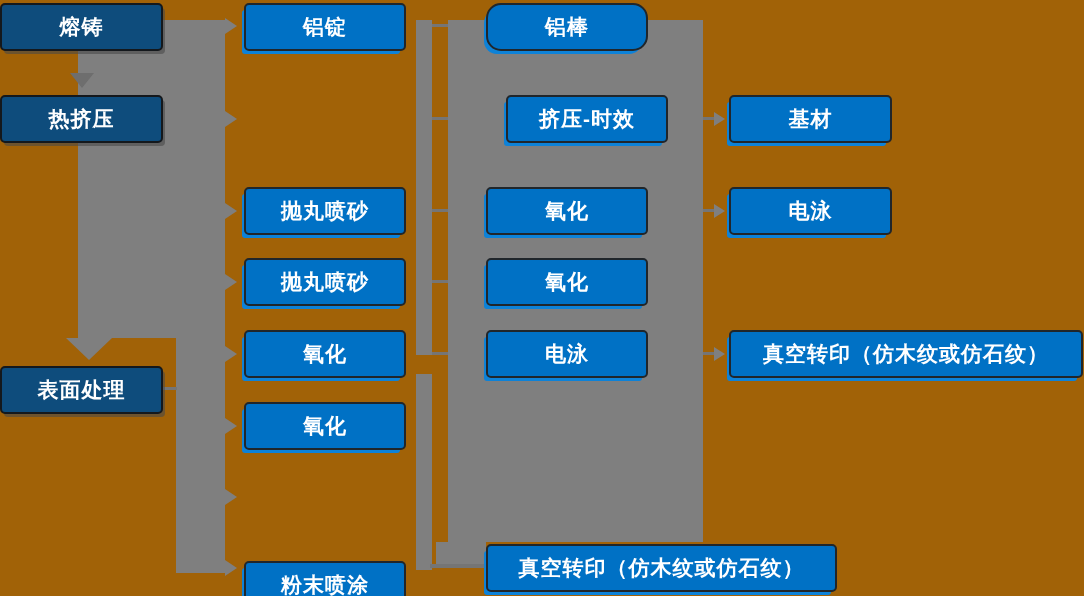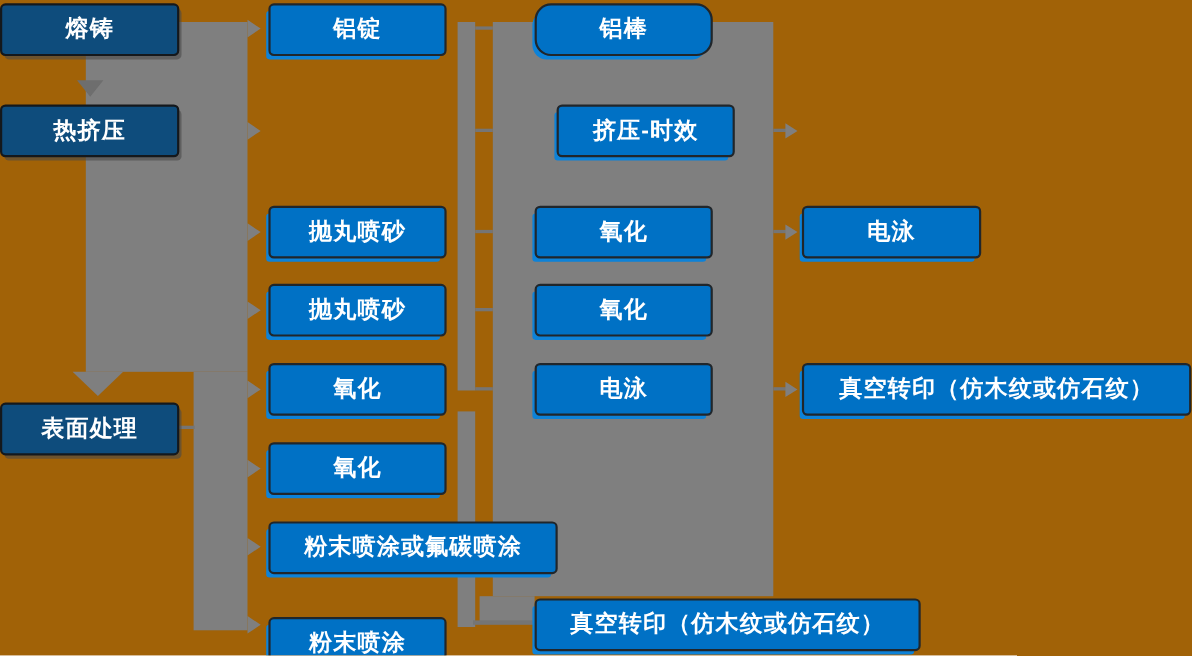--- a/index.html
+++ b/index.html
@@ -103,26 +103,26 @@
 
   <div class="box dark" style="left:0px;top:3px;width:159px;">熔铸</div>
   <div class="box dark" style="left:0px;top:95px;width:159px;">热挤压</div>
   <div class="box dark" style="left:0px;top:366px;width:159px;">表面处理</div>
 
   <div class="box light" style="left:244px;top:3px;width:158px;">铝锭</div>
   <div class="box light" style="left:244px;top:187px;width:158px;">抛丸喷砂</div>
   <div class="box light" style="left:244px;top:258px;width:158px;">抛丸喷砂</div>
   <div class="box light" style="left:244px;top:330px;width:158px;">氧化</div>
   <div class="box light" style="left:244px;top:402px;width:158px;">氧化</div>
-  <div class="box light" style="left:244px;top:474px;width:259px;">粉末喷涂或氟碳喷涂</div>
   <div class="box light" style="left:244px;top:561px;width:158px;">粉末喷涂</div>
 
   <div class="box light" style="left:486px;top:3px;width:158px;border-radius:15px;">铝棒</div>
   <div class="box light" style="left:486px;top:95px;width:158px;margin-left:20px;">挤压-时效</div>
   <div class="box light" style="left:486px;top:187px;width:158px;">氧化</div>
   <div class="box light" style="left:486px;top:258px;width:158px;">氧化</div>
   <div class="box light" style="left:486px;top:330px;width:158px;">电泳</div>
   <div class="box light" style="left:486px;top:544px;width:347px;">真空转印（仿木纹或仿石纹）</div>
 
+  <div class="box light" style="left:729px;top:95px;width:159px;">基材</div>
   <div class="box light" style="left:729px;top:187px;width:159px;">电泳</div>
   <div class="box light" style="left:729px;top:330px;width:350px;">真空转印（仿木纹或仿石纹）</div>
 
 </div>
 
 </body></html>

